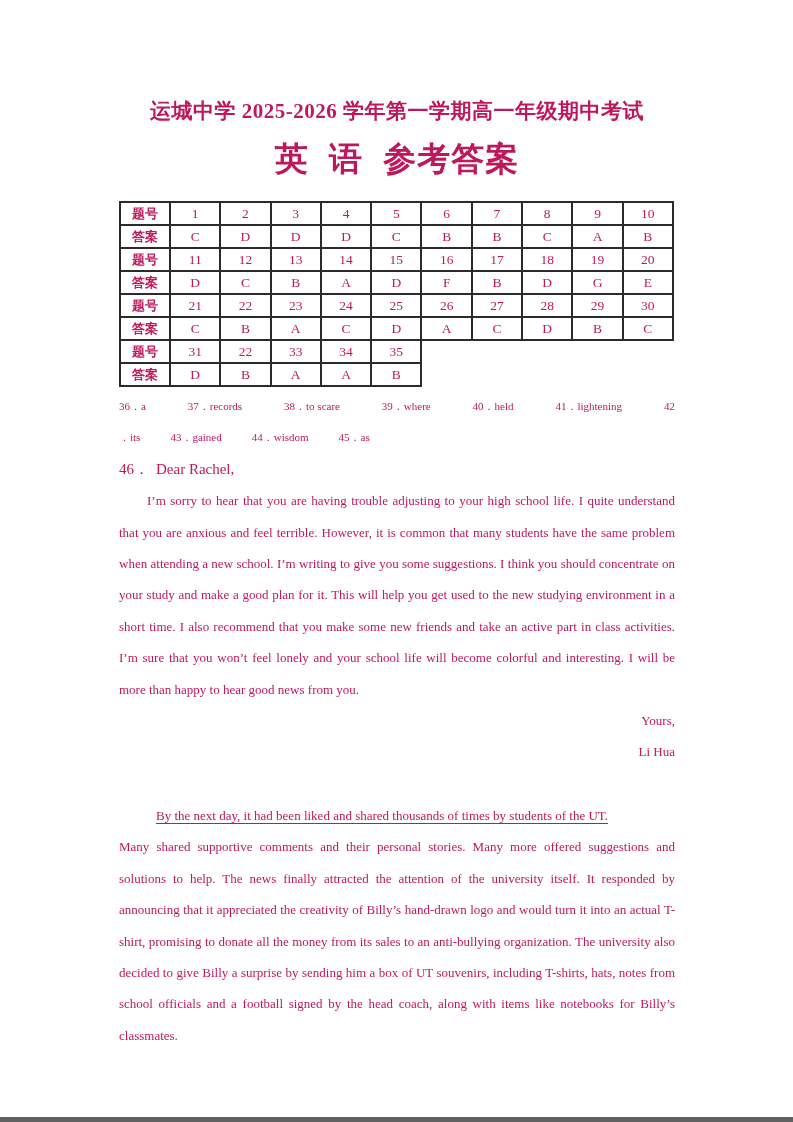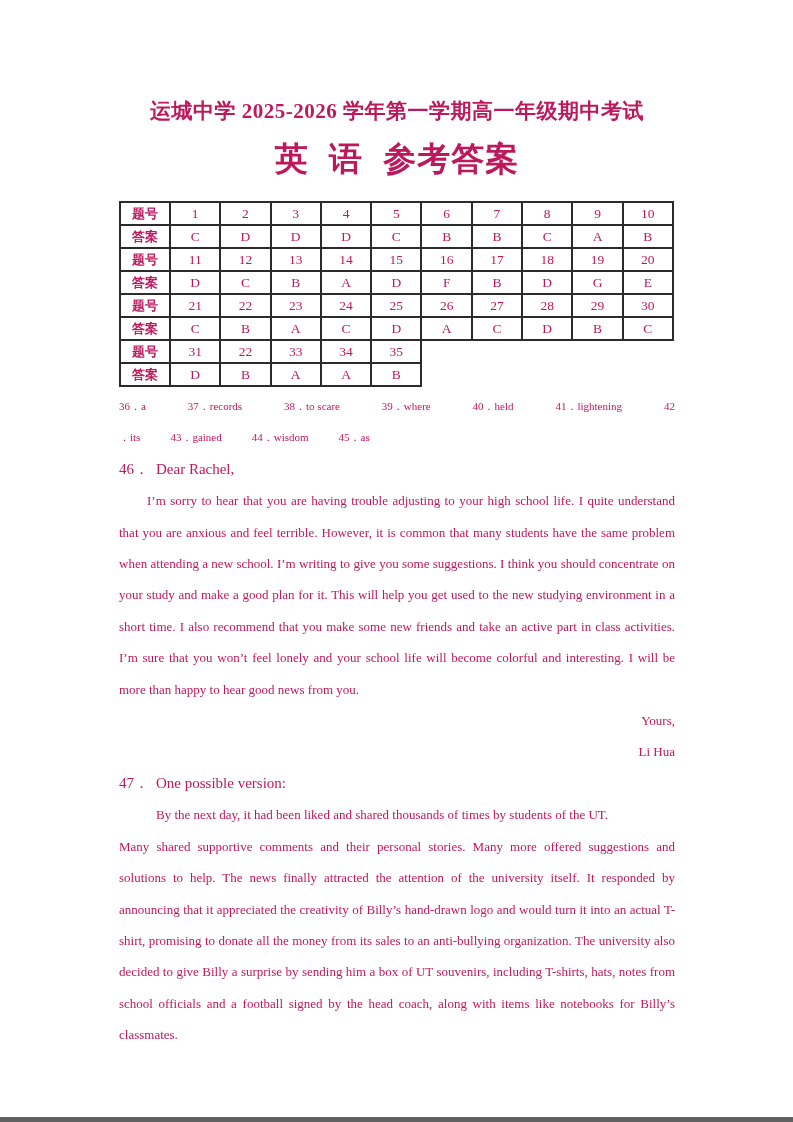--- a/index.html
+++ b/index.html
@@ -71,21 +71,23 @@
   .letter-body { text-indent:28px; }
   .closing, .signature {
     text-align:right;
     font-size:13px;
     line-height:31.4px;
   }
   .underlined-line {
     margin-left:37px;
     font-size:13px;
     line-height:31.4px;
+    text-decoration:underline;
     text-underline-offset:3px;
+    margin-top:32px;
   }
   .bottom-bar {
     position:absolute;
     left:0; bottom:0;
     width:793px; height:5px;
     background:#616161;
   }
 </style>
 </head>
 <body>
@@ -229,22 +231,19 @@
     <div>
       <div class="answer-line">
         <span class="q-number">46．</span><span class="q-gap">Dear Rachel,</span>
       </div>
       <p class="letter-body">I’m sorry to hear that you are having trouble adjusting to your high school life. I quite understand that you are anxious and feel terrible. However, it is common that many students have the same problem when attending a new school. I’m writing to give you some suggestions. I think you should concentrate on your study and make a good plan for it. This will help you get used to the new studying environment in a short time. I also recommend that you make some new friends and take an active part in class activities. I’m sure that you won’t feel lonely and your school life will become colorful and interesting. I will be more than happy to hear good news from you.</p>
       <div class="closing">Yours,</div>
       <div class="signature">Li Hua</div>
     </div>
 
     <div>
-      <div class="answer-line">
-        <span class="q-number">47．</span><span class="q-gap">One possible version:</span>
-      </div>
       <div class="underlined-line">By the next day, it had been liked and shared thousands of times by students of the UT.</div>
       <p class="passage-body">Many shared supportive comments and their personal stories. Many more offered suggestions and solutions to help. The news finally attracted the attention of the university itself. It responded by announcing that it appreciated the creativity of Billy’s hand-drawn logo and would turn it into an actual T-shirt, promising to donate all the money from its sales to an anti-bullying organization. The university also decided to give Billy a surprise by sending him a box of UT souvenirs, including T-shirts, hats, notes from school officials and a football signed by the head coach, along with items like notebooks for Billy’s classmates.</p>
     </div>
 
   </div>
   <div class="bottom-bar"></div>
 </div>
 
 </body></html>

